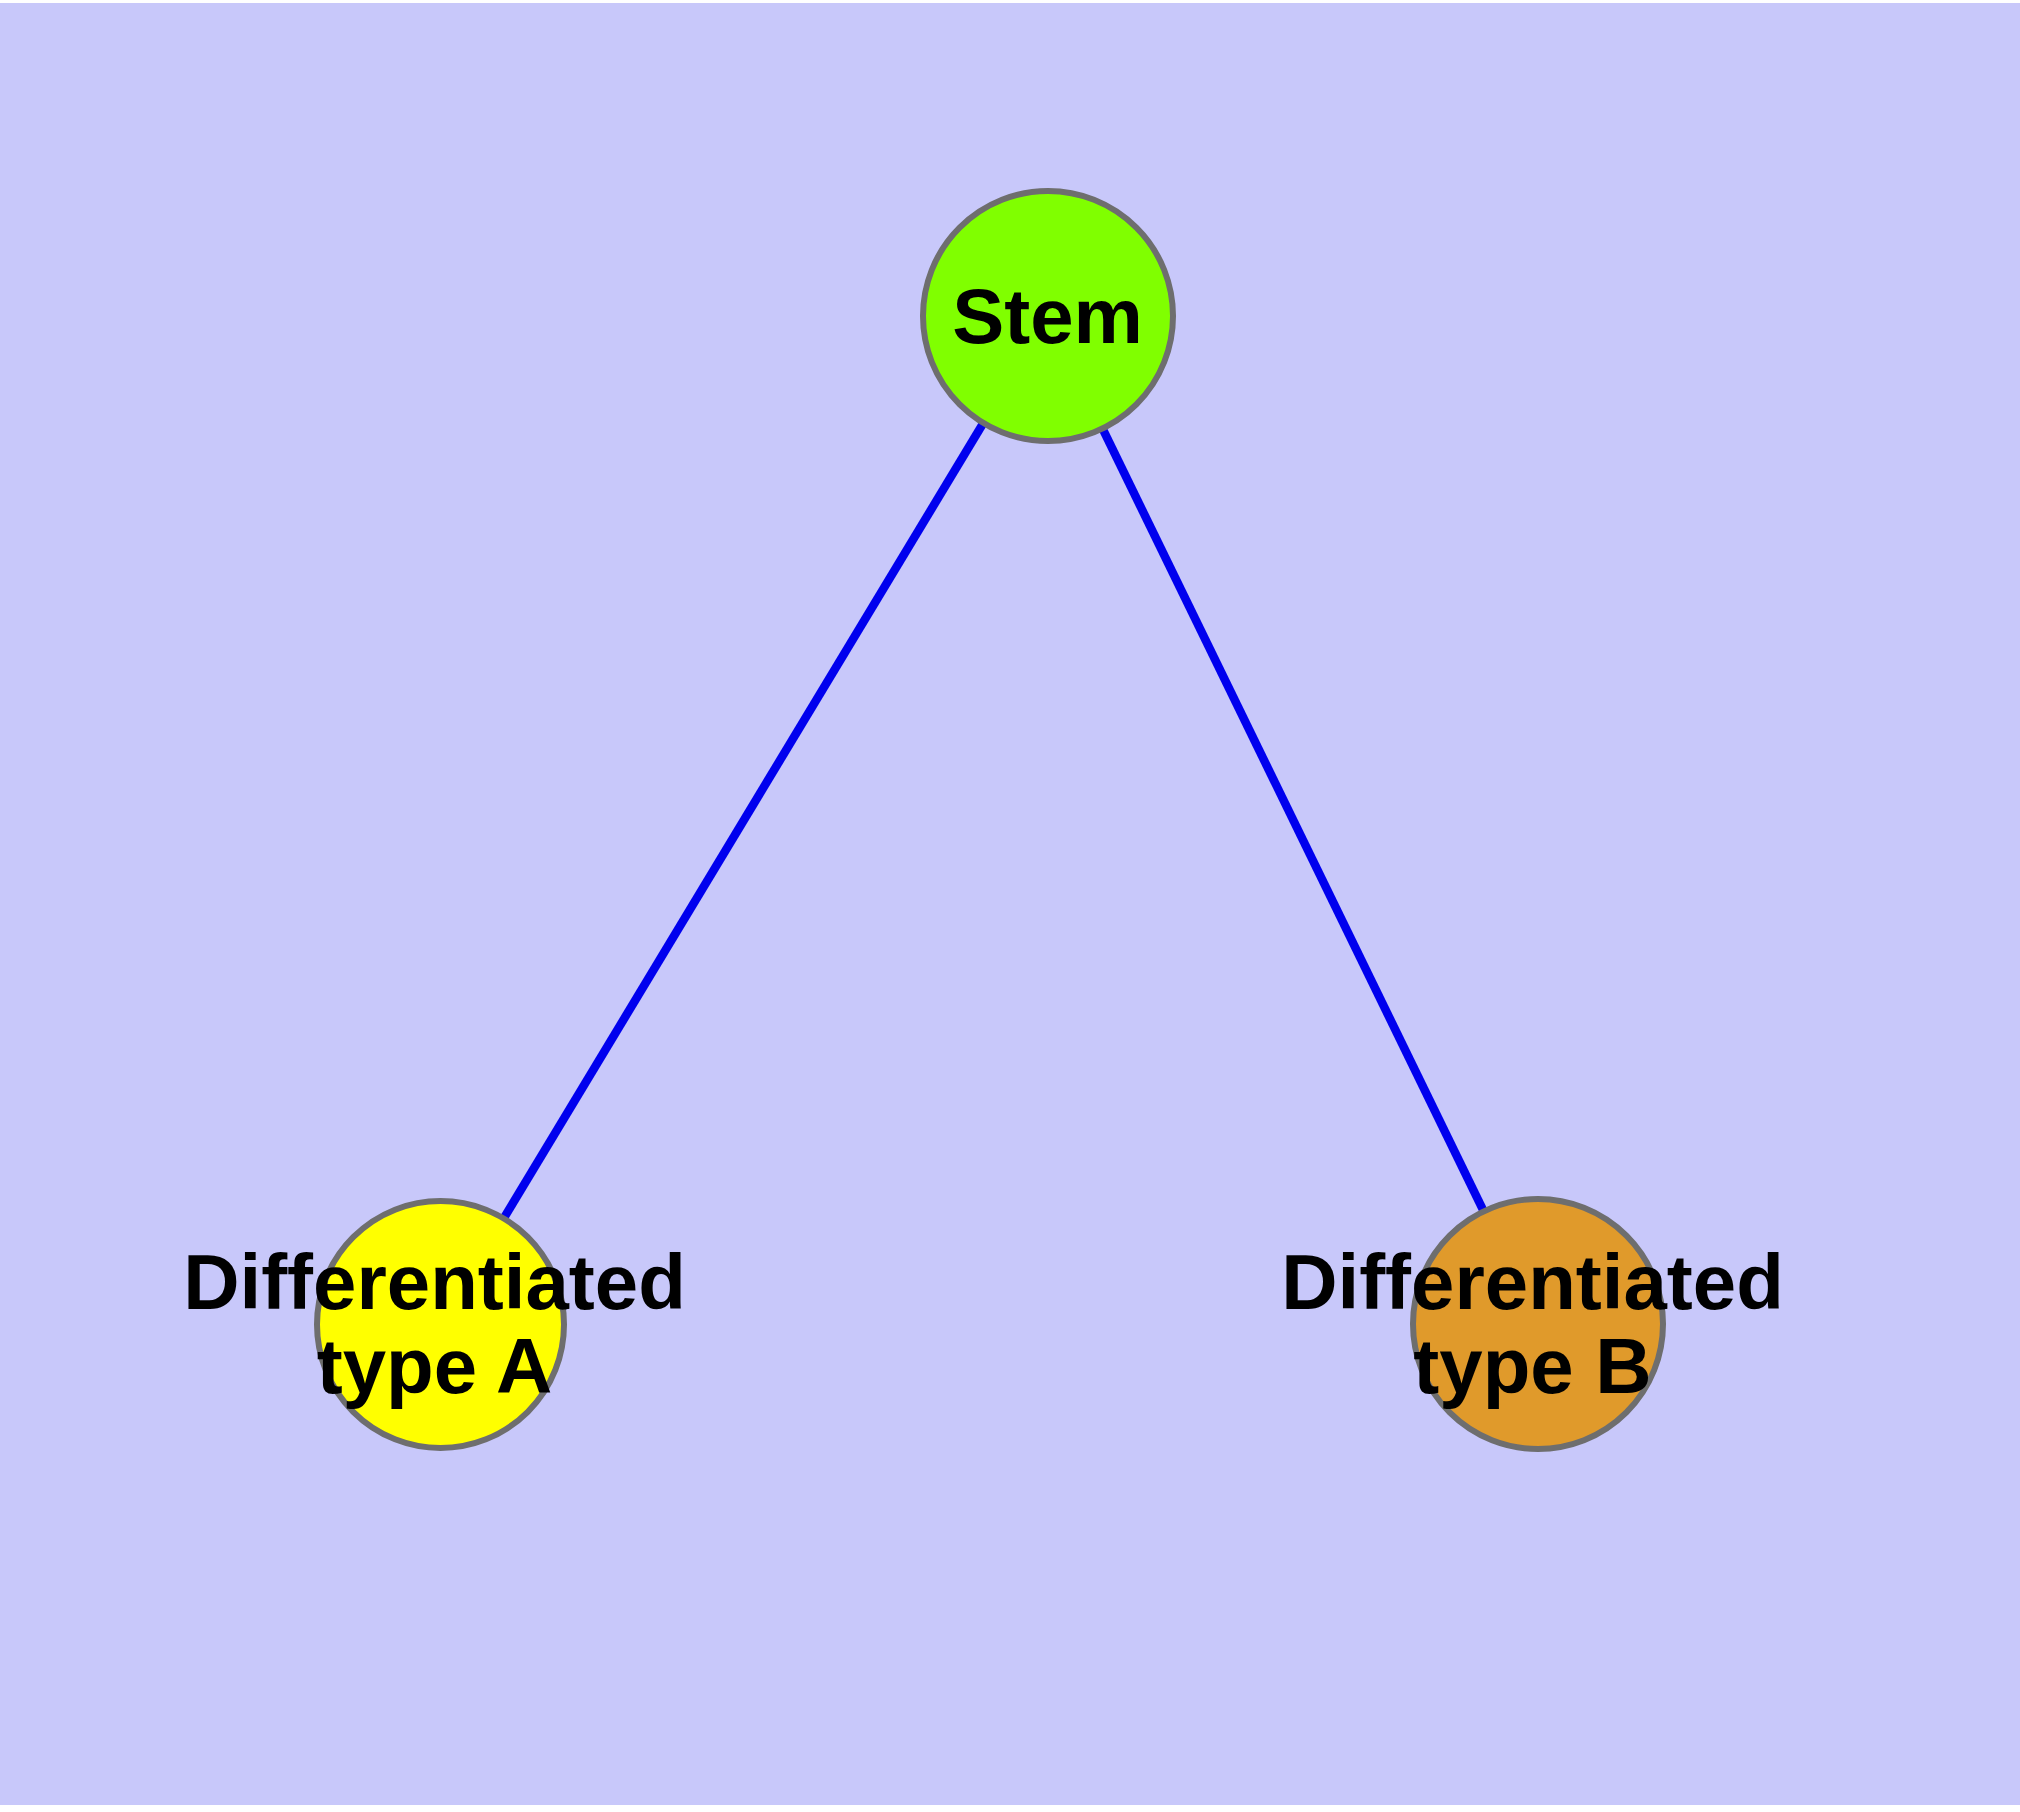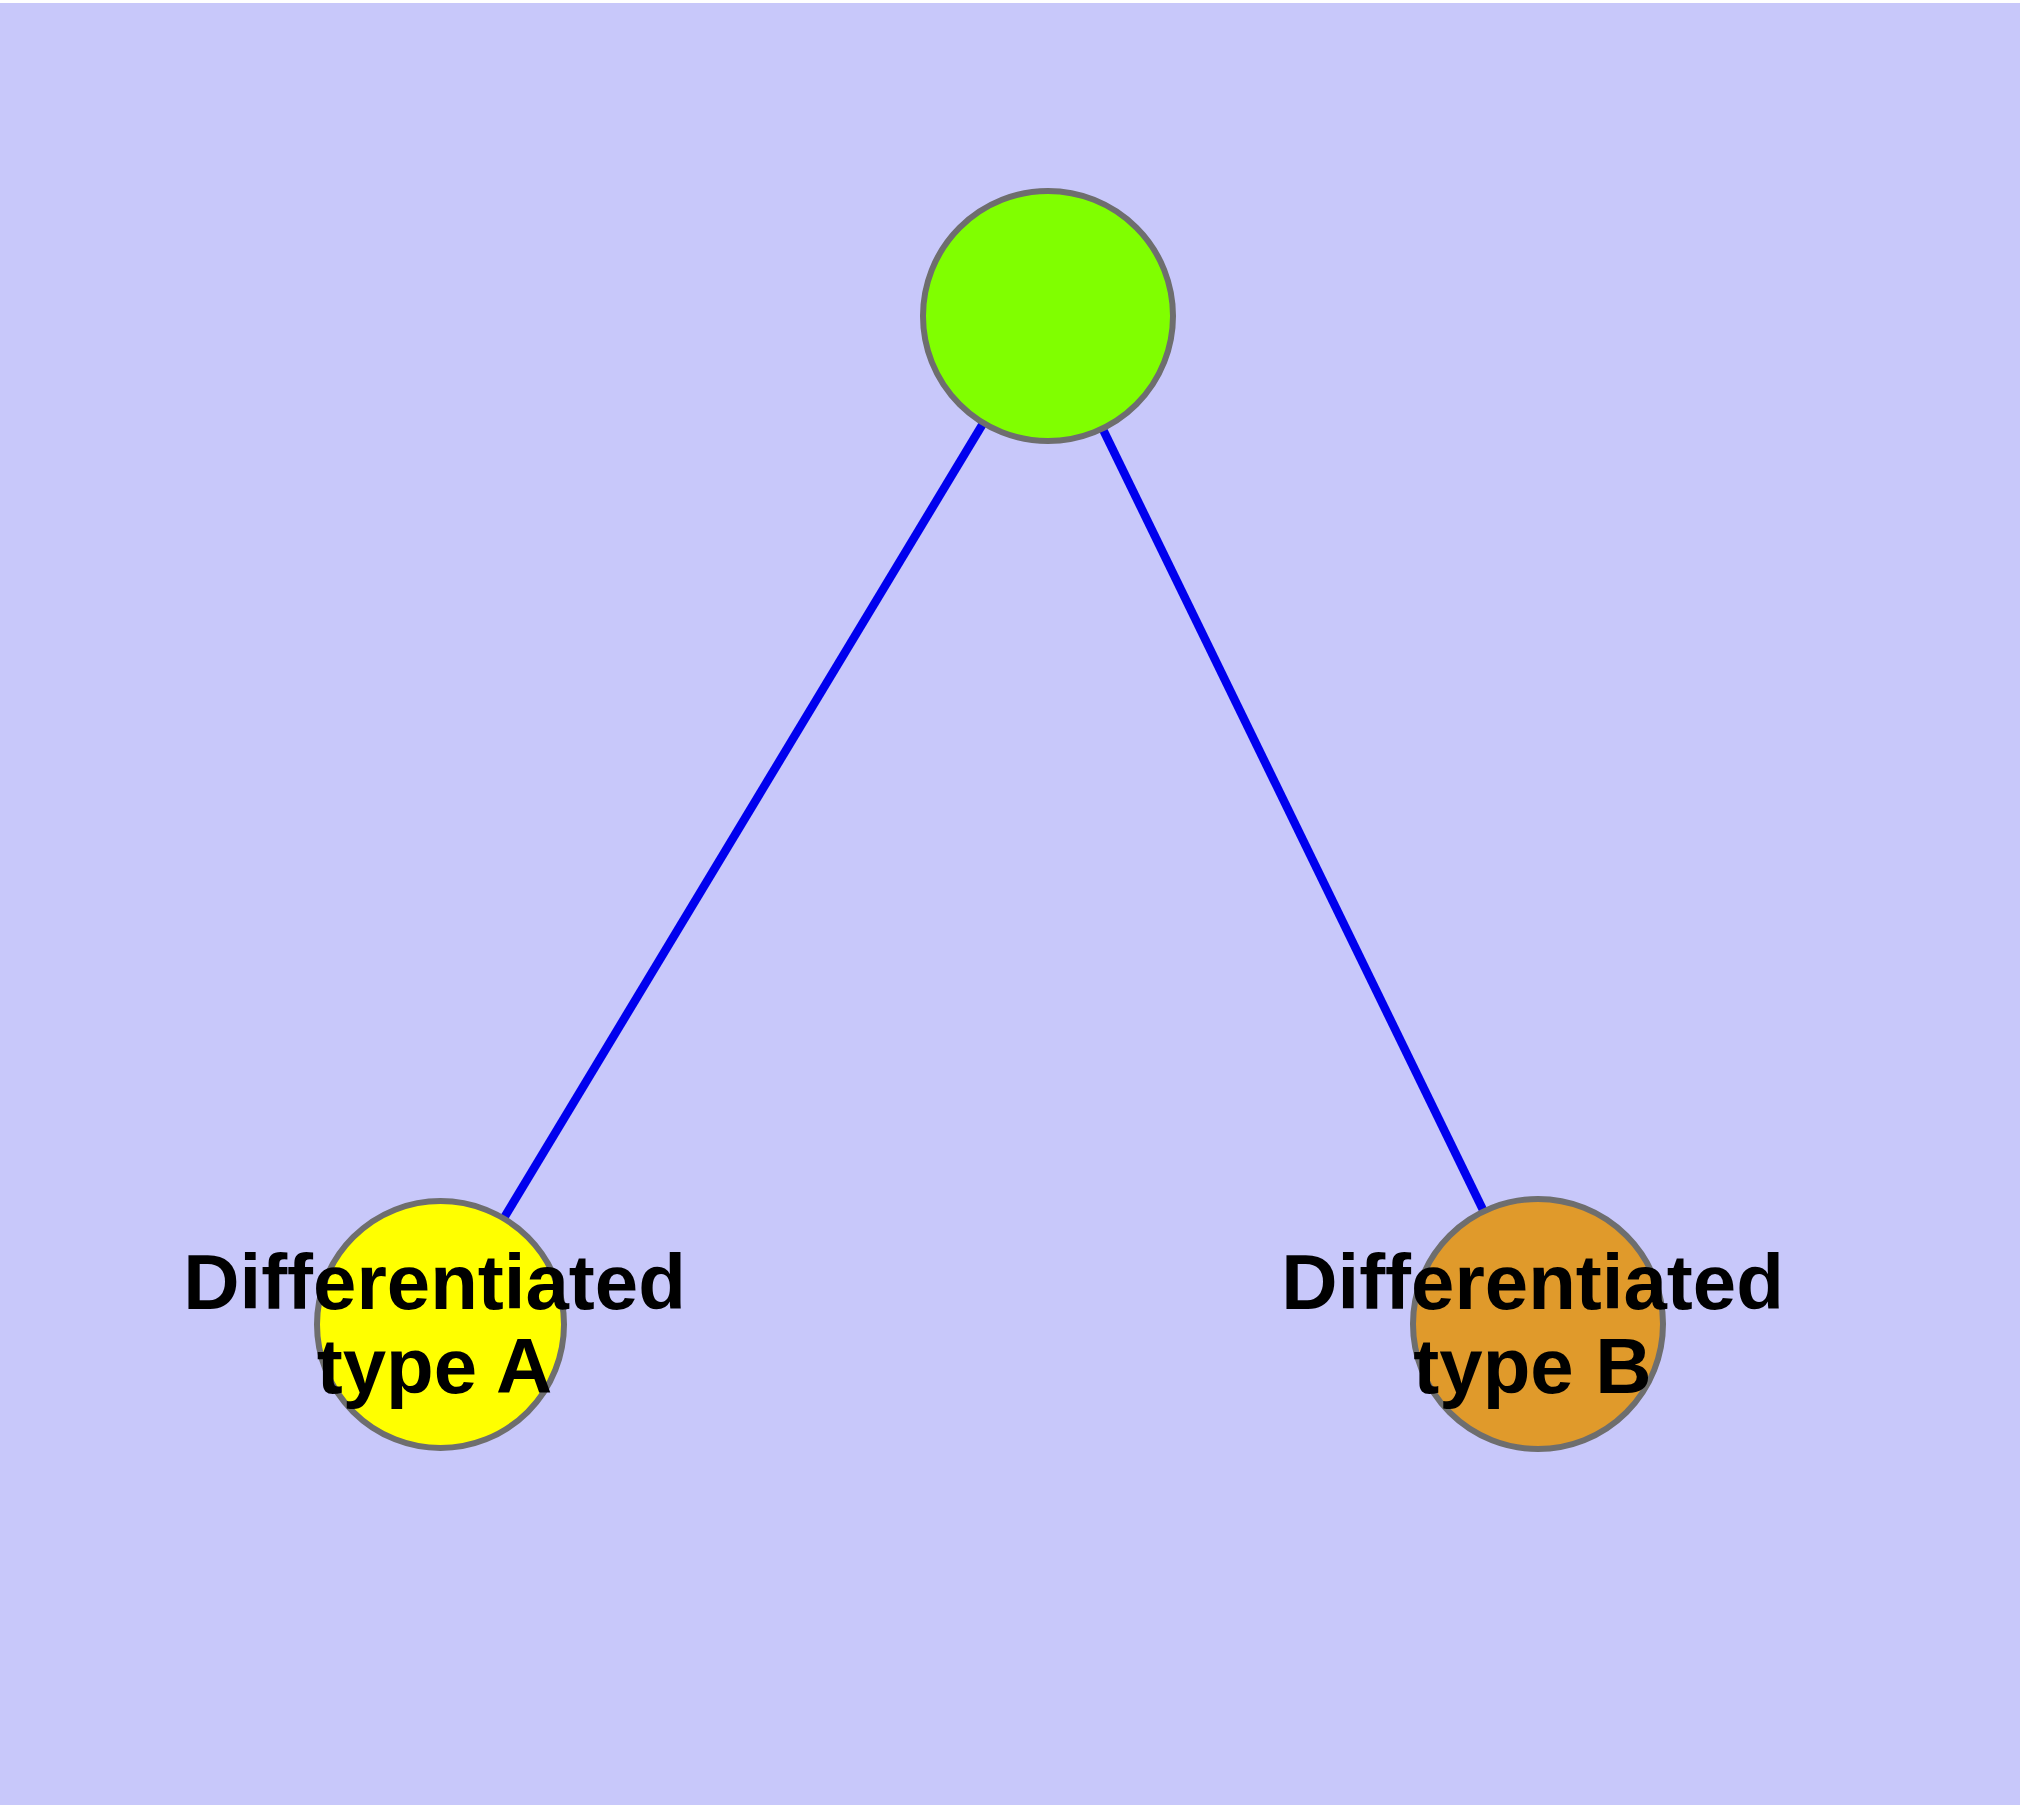--- a/index.html
+++ b/index.html
@@ -80,20 +80,21 @@
     <line x1="1236" y1="373" x2="519" y2="1562" stroke="#0000ee" stroke-width="10" stroke-linecap="butt"></line>
     <line x1="1236" y1="373" x2="1815" y2="1562" stroke="#0000ee" stroke-width="10" stroke-linecap="butt"></line>
   </svg>
 
   <div id="node-layer">
 
     <div class="node" style="left: 920px; top: 188px; width: 256px; height: 256px; background: rgb(128, 255, 0); border-color: rgb(110, 110, 110); border-width: 6px;"></div>
     <div class="node" style="left: 314px; top: 1198px; width: 253px; height: 253px; background: rgb(255, 255, 0); border-color: rgb(110, 110, 110); border-width: 6px;"></div>
     <div class="node" style="left: 1410px; top: 1196px; width: 256px; height: 256px; background: rgb(224, 154, 43); border-color: rgb(110, 110, 110); border-width: 6px;"></div>
 
+    <div class="node-label" style="font-size: 78px; color: rgb(0, 0, 0); width: 1187px; left: 454px; top: 274px;">Stem</div>
     <div class="node-label" style="font-size: 78px; color: rgb(0, 0, 0); width: 1187px; left: -159px; top: 1240px;">Differentiated
 type A</div>
     <div class="node-label" style="font-size: 78px; color: rgb(0, 0, 0); width: 1187px; left: 939px; top: 1240px;">Differentiated
 type B</div>
 
   </div>
 </div>
 
 
 </body></html>

